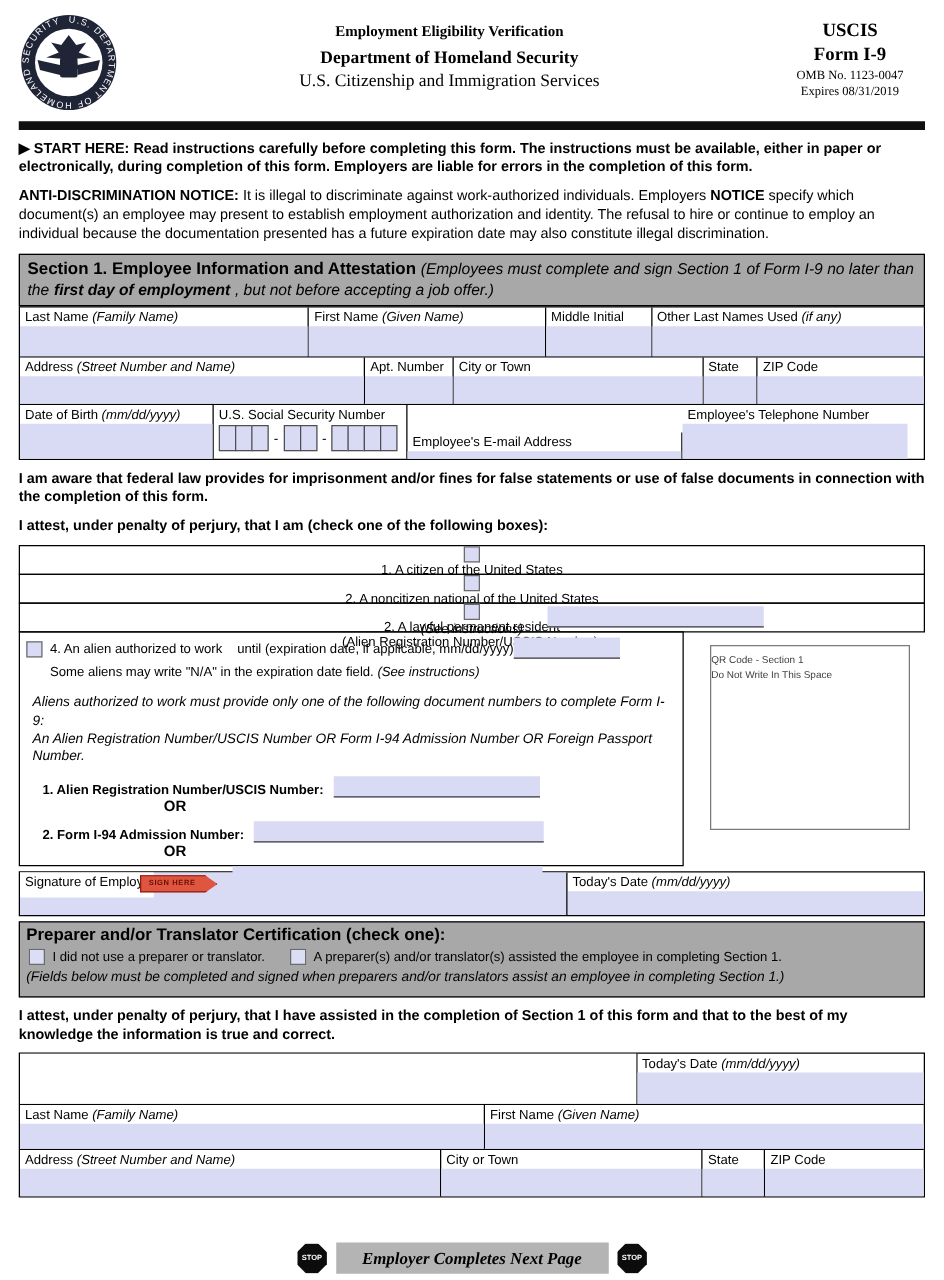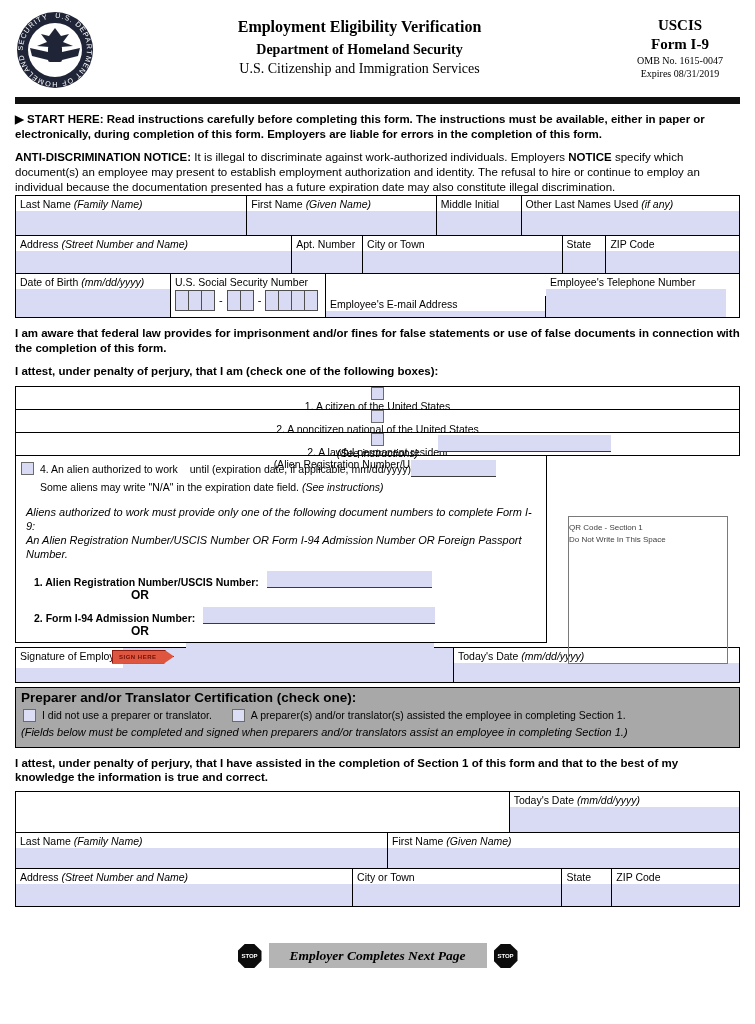--- a/index.html
+++ b/index.html
@@ -10,21 +10,21 @@
   }
   *{box-sizing:border-box;}
   html,body{margin:0;padding:0;background:#fff;}
   .page{width:755px;height:1024px;background:#fff;overflow:hidden;position:relative;
         font-family:"Liberation Sans",sans-serif;color:#000;}
 
   
   .hdr{display:flex;margin:10px 15px 0;height:84px;}
   .seal{width:84px;display:flex;align-items:flex-start;justify-content:flex-start;}
   .hdr-mid{flex:1;text-align:center;font-family:"Liberation Serif",serif;padding-top:8px;}
-  .hdr-title{font-size:16px;font-weight:bold;}
+  .hdr-title{font-size:12px;font-weight:bold;}
   .hdr-dept{font-size:14px;font-weight:bold;margin-top:6px;}
   .hdr-sub{font-size:14px;margin-top:3px;}
   .hdr-right{width:120px;text-align:center;font-family:"Liberation Serif",serif;padding-top:6px;}
   .hdr-uscis,.hdr-form{font-size:15px;font-weight:bold;line-height:1.25;}
   .hdr-omb,.hdr-exp{font-size:10px;line-height:1.3;}
   .blackbar{height:7px;background:#101010;margin:3px 15px 0;}
 
   
   .para{margin:8px 15px 0;font-size:11.5px;line-height:1.3;}
   .b{font-weight:bold;}
@@ -138,38 +138,44 @@
       </svg>
     </div>
     <div class="hdr-mid">
       <div class="hdr-title">Employment Eligibility Verification</div>
       <div class="hdr-dept">Department of Homeland Security</div>
       <div class="hdr-sub">U.S. Citizenship and Immigration Services</div>
     </div>
     <div class="hdr-right">
       <div class="hdr-uscis">USCIS</div>
       <div class="hdr-form">Form I-9</div>
-      <div class="hdr-omb">OMB No. 1615-0047</div>
+      <div class="hdr-omb">OMB No. 1123-0047</div>
       <div class="hdr-exp">Expires 08/31/2019</div>
     </div>
   </div>
   <div class="blackbar"></div>
 
   <div class="para start-para">
     <span>▶</span>
     <span>START HERE:</span>
     <span>Read instructions carefully before completing this form. The instructions must be available, either in paper or electronically, during completion of this form. Employers are liable for errors in the completion of this form.</span>
   </div>
   <div class="para">
     <span class="b">ANTI-DISCRIMINATION NOTICE:</span>
     <span>It is illegal to discriminate against work-authorized individuals. Employers</span>
     <span class="b">NOTICE</span>
     <span>specify which document(s) an employee may present to establish employment authorization and identity. The refusal to hire or continue to employ an individual because the documentation presented has a future expiration date may also constitute illegal discrimination.</span>
   </div>
 
+  <div class="secbar">
+    <span class="t">Section 1. Employee Information and Attestation</span>
+    <span class="i">(Employees must complete and sign Section 1 of Form I-9 no later than the</span>
+    <span class="bi">first day of employment</span>
+    <span class="i">, but not before accepting a job offer.)</span>
+  </div>
 
   <div class="ftable first">
     <div class="frow" style="height:39px;">
       <div class="fcell" style="width:232px;">
         <div class="flabel"><span>Last Name</span> <i>(Family Name)</i></div>
         <div class="ffill"></div>
       </div>
       <div class="fcell" style="width:190px;">
         <div class="flabel"><span>First Name</span> <i>(Given Name)</i></div>
         <div class="ffill"></div>

